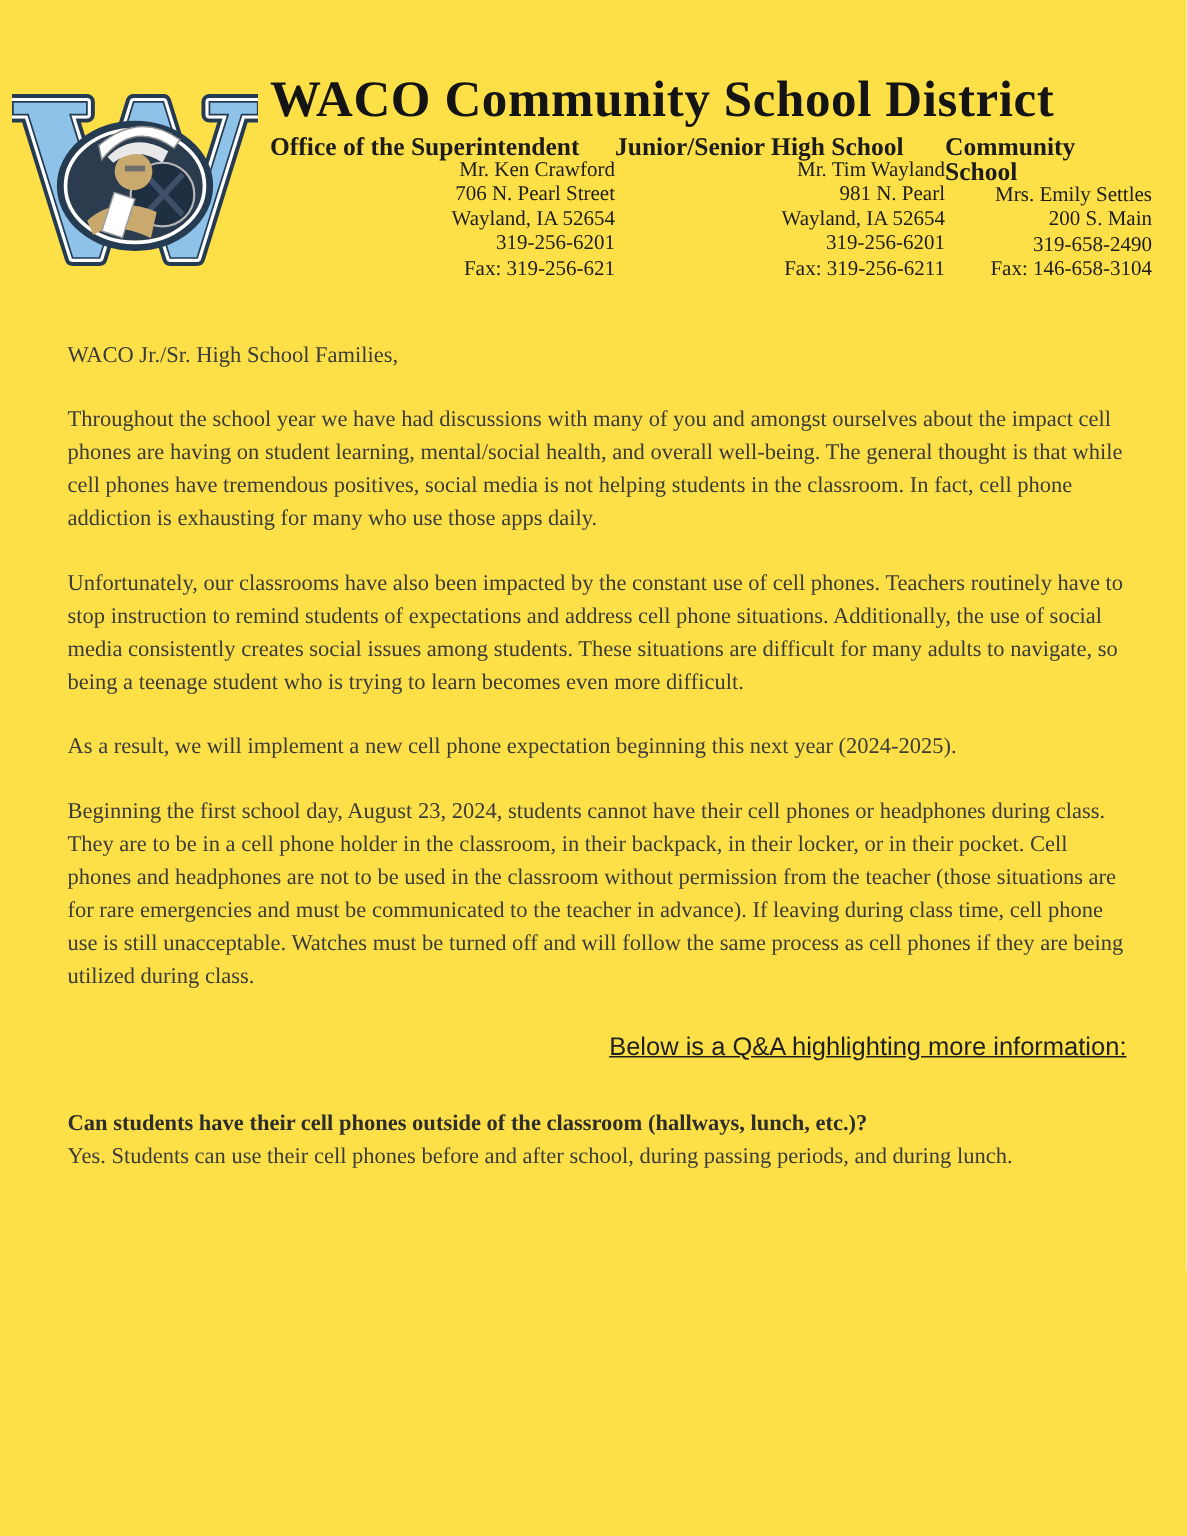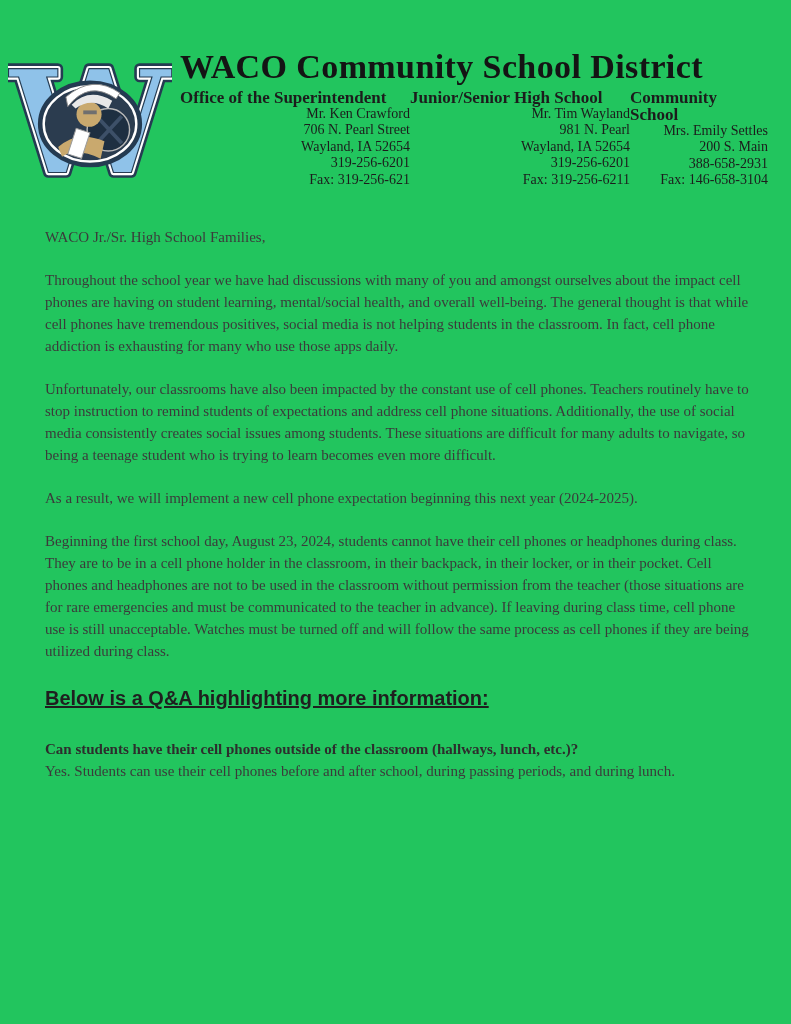--- a/index.html
+++ b/index.html
@@ -1,20 +1,20 @@
 <!DOCTYPE html>
 <html><head>
 <meta charset="utf-8">
 <style>
   html, body { margin: 0; padding: 0; background: #ffffff; }
   .page {
     position: relative;
     width: 791px;
     height: 1024px;
-    background: #22c55e;
+    background: #fde047;
     font-family: "Liberation Sans", sans-serif;
     overflow: hidden;
   }
 
   
   .letterhead {
     position: absolute;
     top: 46px;
     left: 8px;
     width: 760px;
@@ -65,24 +65,24 @@
     top: 226px;
     left: 45px;
     width: 706px;
     color: #3b3b3b;
     font-size: 15px;
     line-height: 22px;
   }
   .letter p { margin: 0 0 21px 0; font-family: Liberation Serif, serif; }
   .qa-heading {
     margin: 26px 0 30px 0;
-    text-align: left;
-    font-size: 20px;
+    text-align: right;
+    font-size: 17px;
     line-height: 20px;
-    font-weight: bold;
+    font-weight: normal;
     color: #1f1f1f;
   }
   .qa-heading span { text-decoration: underline; }
   .qa-question {
     font-weight: bold;
     color: #2d2d2d;
     margin-bottom: 0 !important;
   }
   .qa-answer { margin-bottom: 0 !important; }
 </style>
@@ -142,21 +142,21 @@
           <div class="col-line"> 981 N. Pearl</div>
           <div class="col-line">Wayland, IA 52654</div>
           <div class="col-line">319-256-6201</div>
           <div class="col-line"> Fax: 319-256-6211</div>
         </div>
 
         <div class="head-col c3">
           <div class="col-heading">Community School</div>
           <div class="col-line"> Mrs. Emily Settles</div>
           <div class="col-line"> 200 S. Main</div>
-          <div class="col-line">388-658-2931</div>
+          <div class="col-line">319-658-2490</div>
           <div class="col-line"> Fax: 146-658-3104</div>
         </div>
 
       </div>
     </div>
   </header>
 
   <main class="letter">
     <p class="salutation">WACO Jr./Sr. High School Families,</p>
     <p>Throughout the school year we have had discussions with many of you and amongst ourselves about the impact cell phones are having on student learning, mental/social health, and overall well-being. The general thought is that while cell phones have tremendous positives, social media is not helping students in the classroom. In fact, cell phone addiction is exhausting for many who use those apps daily.</p>

